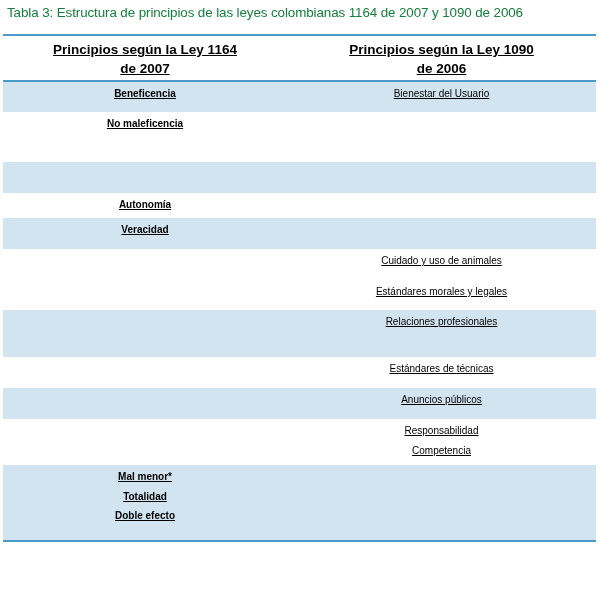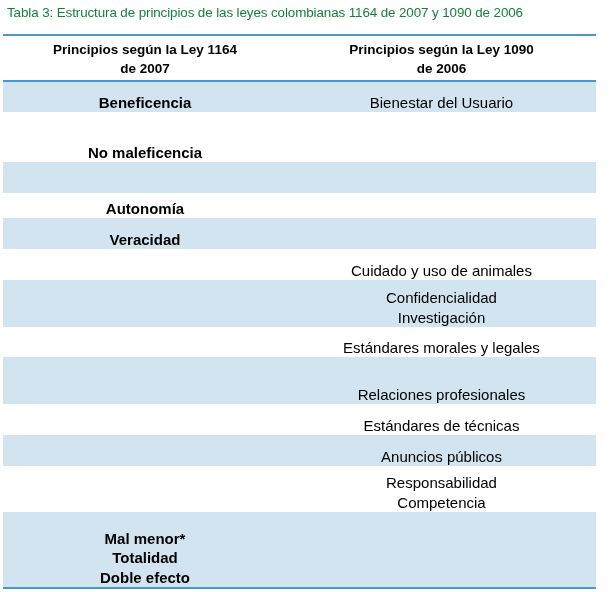--- a/index.html
+++ b/index.html
@@ -38,23 +38,22 @@
       border-bottom: 2px solid #4a9ac7;
       font-weight: bold;
       font-size: 13.5px;
       line-height: 19px;
     }
     .header .cell {
       padding-top: 4px;
     }
     .row {
       display: flex;
-      font-size: 15px;
+      font-size: 10px;
       line-height: 19.5px;
-      align-items: flex-end;
     }
     .row.shaded {
       background: #d2e4f0;
     }
     .cell {
       text-align: center;
       box-sizing: border-box;
     }
     .col-left {
       width: 284px;
@@ -63,21 +62,21 @@
     .col-right {
       width: 309px;
       font-weight: normal;
     }
     .header .col-left, .header .col-right {
       font-weight: bold;
     }
     .row .cell {
       padding-top: 2px;
     }
-    .line { display: block; }
+    .line { display: block; text-decoration: underline; }
   </style>
 </head>
 <body>
 
 <div class="caption">Tabla 3: Estructura de principios de las leyes colombianas 1164 de 2007 y 1090 de 2006</div>
 
 <div class="table">
   <div class="header">
     <div class="cell col-left">
       <span class="line">Principios según la Ley 1164</span>
@@ -117,27 +116,20 @@
           <span class="line">Veracidad</span>
         </div>
         <div class="cell col-right"></div>
       </div>
       <div class="row" style="height: 31px;">
         <div class="cell col-left"></div>
         <div class="cell col-right">
           <span class="line">Cuidado y uso de animales</span>
         </div>
       </div>
-      <div class="row shaded" style="height: 47px;">
-        <div class="cell col-left"></div>
-        <div class="cell col-right">
-          <span class="line">Confidencialidad</span>
-          <span class="line">Investigación</span>
-        </div>
-      </div>
       <div class="row" style="height: 30px;">
         <div class="cell col-left"></div>
         <div class="cell col-right">
           <span class="line">Estándares morales y legales</span>
         </div>
       </div>
       <div class="row shaded" style="height: 47px;">
         <div class="cell col-left"></div>
         <div class="cell col-right">
           <span class="line">Relaciones profesionales</span>

